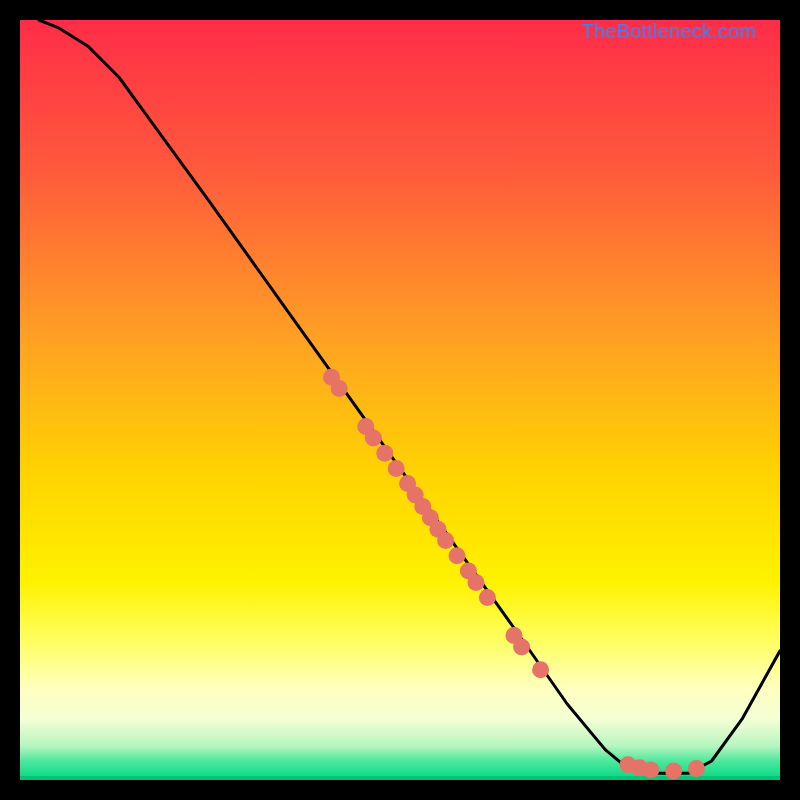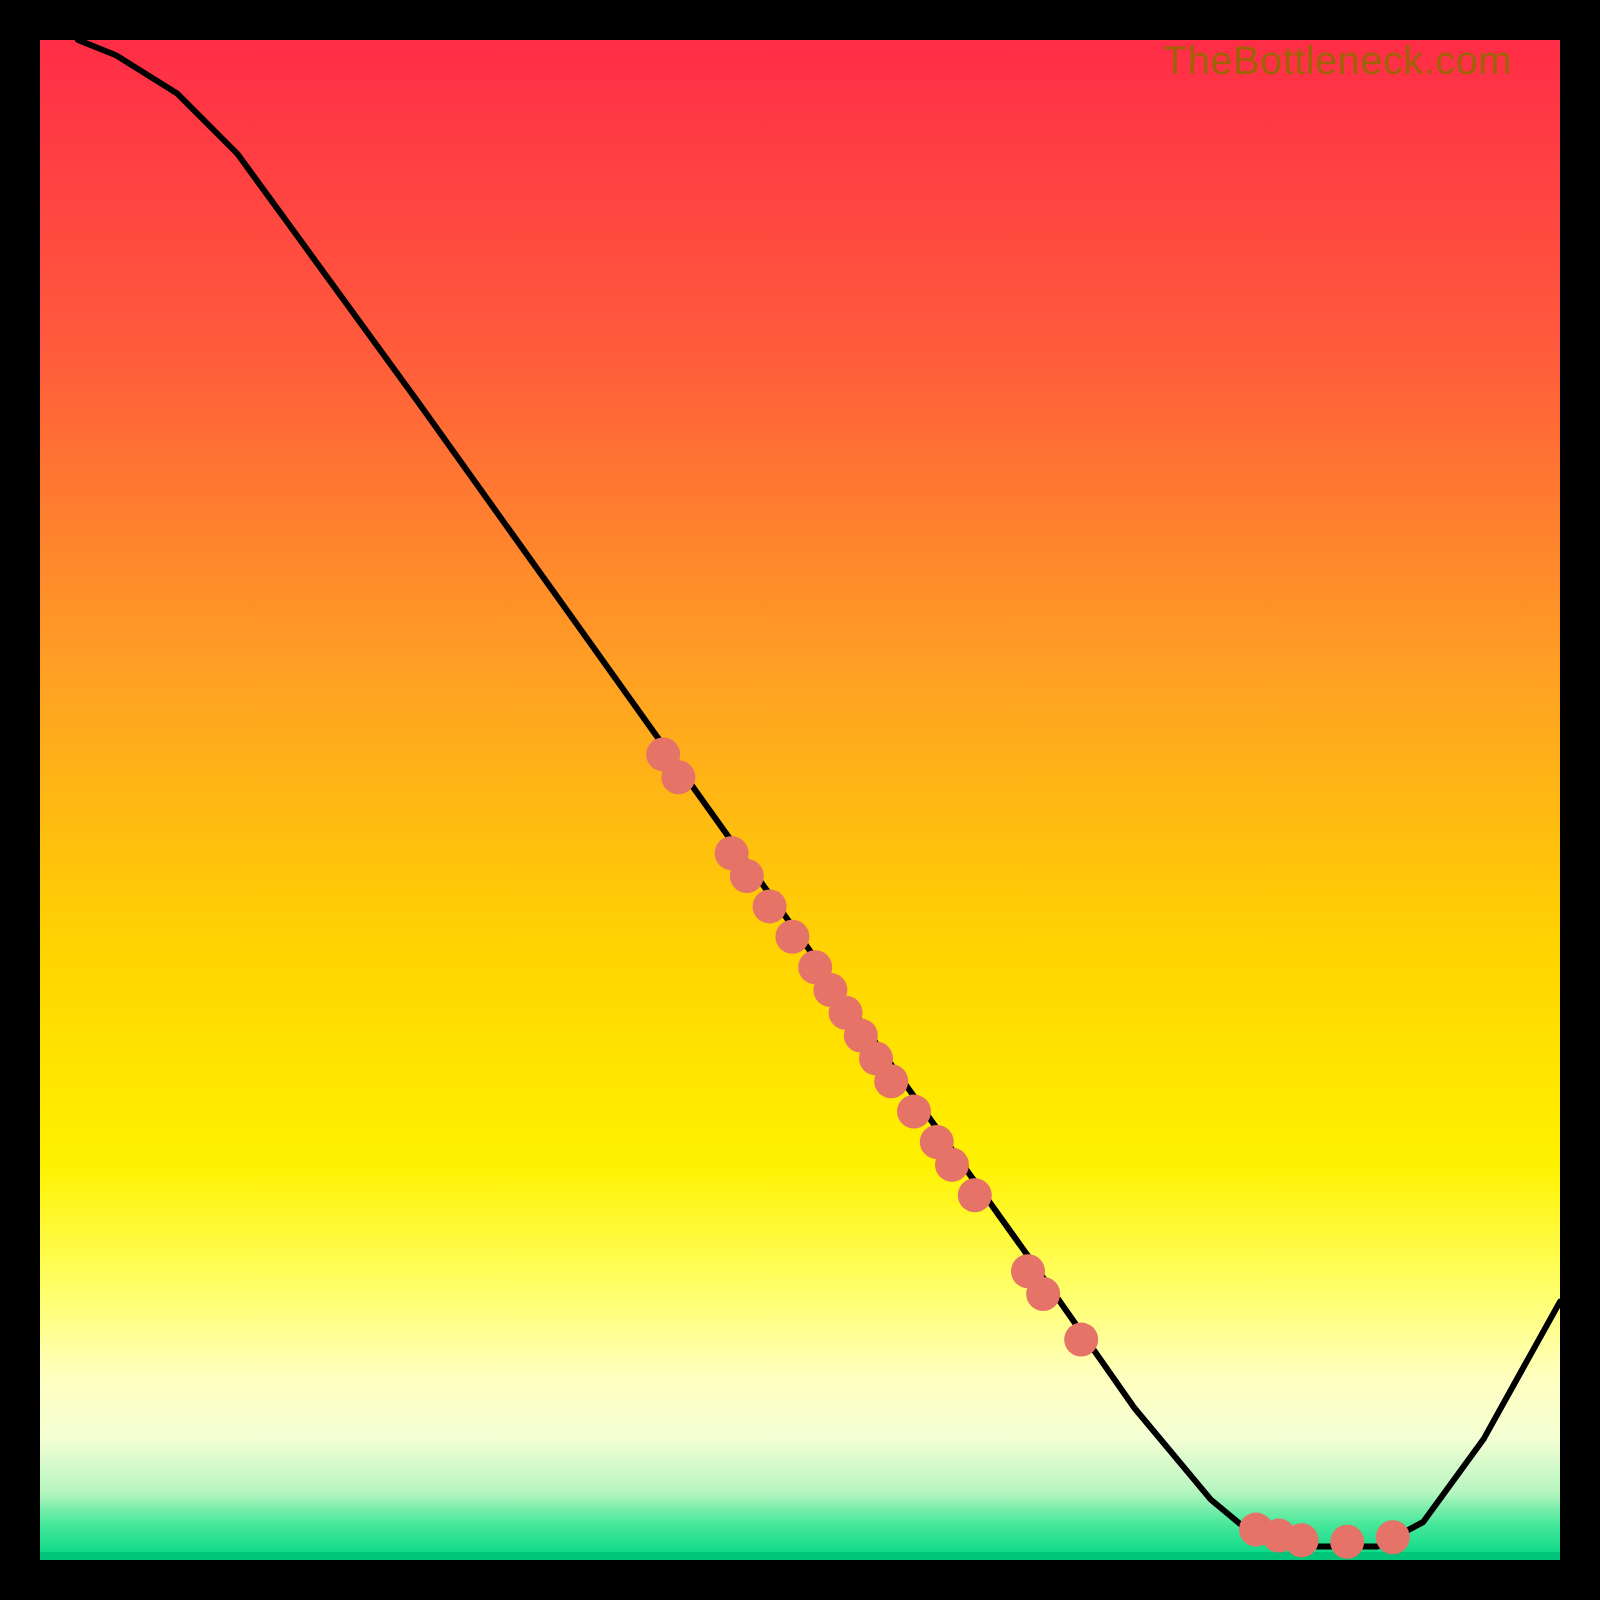--- a/index.html
+++ b/index.html
@@ -16,21 +16,21 @@
     left: 20px;
     top: 20px;
     width: 760px;
     height: 760px;
     background: #000;
   }
   .watermark {
     position: absolute;
     top: 0px;
     right: 24px;
-    color: #a16207;
+    color: #3b82f6;
     font-size: 20px;
     font-weight: 500;
     letter-spacing: 0.2px;
     z-index: 50;
     user-select: none;
   }
   svg {
     display: block;
   }
 </style>

